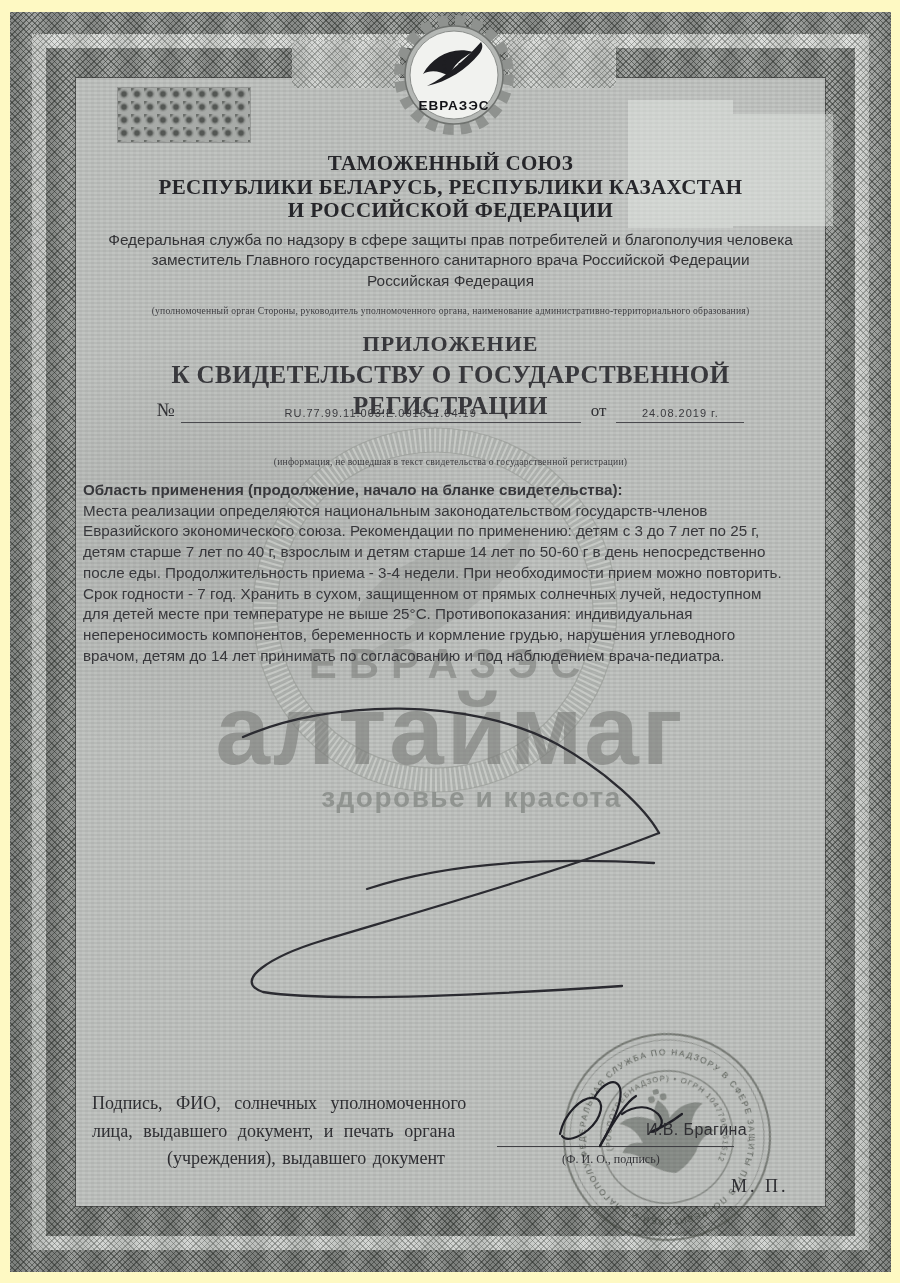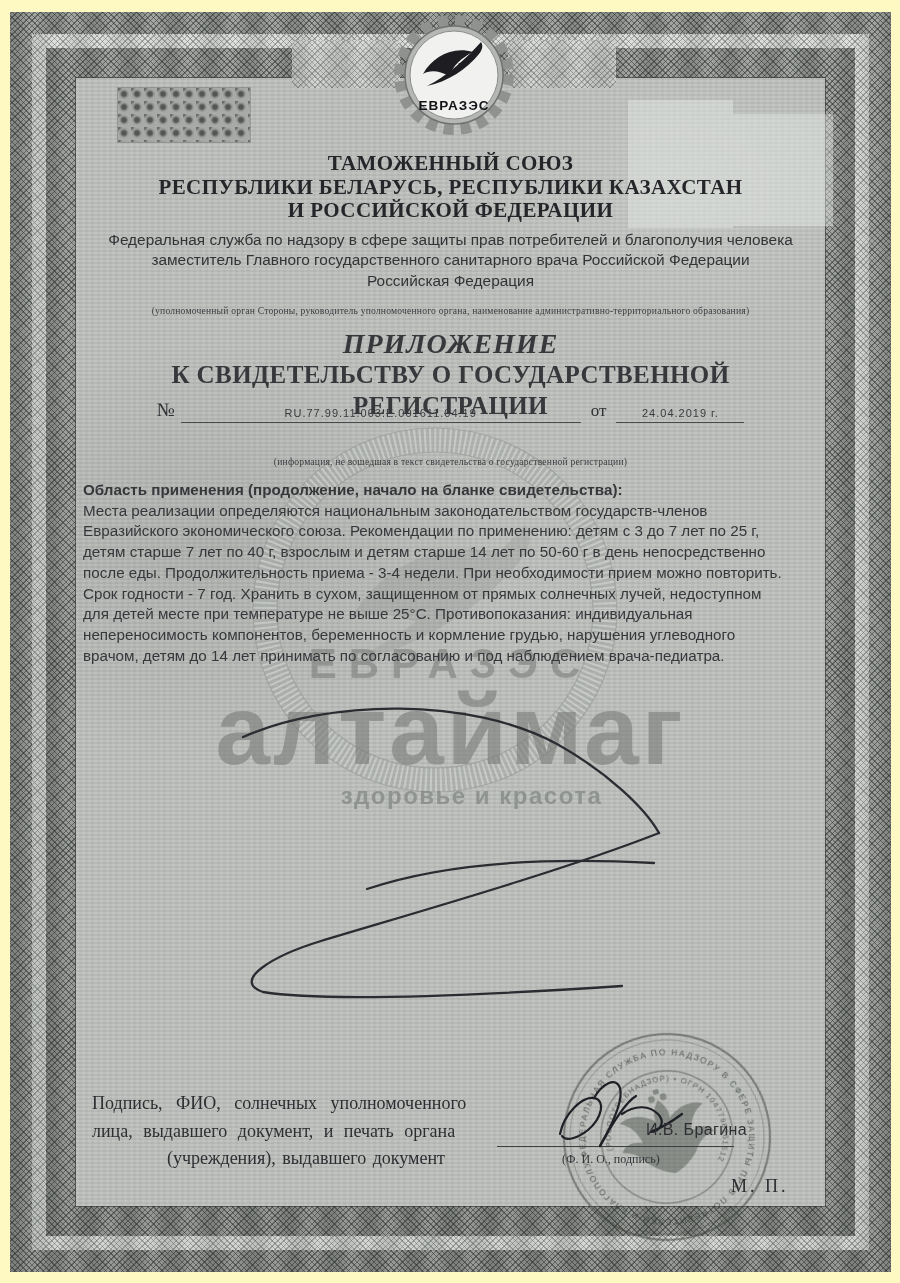--- a/index.html
+++ b/index.html
@@ -39,39 +39,39 @@
   .lp2{left:733px;top:114px;width:100px;height:112px;}
   
   .seal{position:absolute;left:393px;top:14px;width:122px;height:122px;z-index:5;}
   .seal-wing{position:absolute;top:40px;height:48px;width:108px;z-index:4;border-radius:6px;opacity:.9;}
   .swl{left:292px;} .swr{left:508px;}
   
   .center-block{position:absolute;left:76px;right:75px;text-align:center;z-index:6;}
   .h-serif{font-weight:bold;font-size:21px;line-height:23.5px;color:#26262a;letter-spacing:.4px;}
   .agency{font-family:"Liberation Sans",sans-serif;font-size:15.4px;line-height:20.5px;color:#333336;margin-top:7px;}
   .cap-sm{font-size:9.6px;color:#3c3c40;letter-spacing:.2px;}
-  .title-l1{font-weight:bold;font-size:28px;line-height:30px;color:#38383c;letter-spacing:1px;font-style:italic;}
+  .title-l1{font-weight:bold;font-size:22px;line-height:30px;color:#38383c;letter-spacing:1px;}
   .title-l2{font-weight:bold;font-size:25px;line-height:31px;color:#38383c;letter-spacing:.4px;}
   .numrow{position:absolute;left:76px;right:75px;top:399px;display:flex;justify-content:center;
           align-items:flex-end;z-index:6;color:#303034;}
   .no-label{font-size:19px;margin-right:6px;padding-bottom:2px;}
   .fill-line{border-bottom:1.6px solid #4a4a4e;text-align:center;padding-bottom:3px;
              font-family:"Liberation Sans",sans-serif;font-size:11px;letter-spacing:1px;color:#3a3a3e;}
   .num-line{width:400px;} .date-line{width:128px;}
   .ot-label{font-size:17px;margin:0 10px;padding-bottom:2px;}
   .body-text{position:absolute;left:83px;right:86px;top:480px;z-index:6;
              font-family:Liberation Sans, sans-serif;font-size:15.2px;line-height:20.7px;color:#37373b;}
   .body-text .bh{font-weight:bold;}
   
   .wm-ring{position:absolute;left:240px;top:415px;z-index:1;}
   .wm{position:absolute;left:76px;right:75px;text-align:center;z-index:2;
       font-family:"Liberation Sans",sans-serif;font-weight:bold;}
   .wm-evrazes{top:640px;font-size:42px;letter-spacing:12px;color:rgba(118,121,117,.55);}
   .wm-altaimag{top:674px;font-size:98px;letter-spacing:3px;color:rgba(122,125,121,.62);}
-  .wm-slogan{top:782px;font-size:24px;font-weight:bold;letter-spacing:1.5px;color:rgba(128,131,127,.72);padding-left:42px;}
+  .wm-slogan{top:782px;font-size:28px;font-weight:bold;letter-spacing:1.5px;color:rgba(128,131,127,.72);padding-left:42px;}
   
   .flourish{position:absolute;left:0;top:0;z-index:7;pointer-events:none;}
   .stamp{position:absolute;left:552px;top:1022px;z-index:5;}
   .sig{position:absolute;left:542px;top:1062px;z-index:8;}
   .footer-left{position:absolute;left:92px;top:1090px;width:428px;z-index:6;
                font-size:18px;line-height:27.5px;color:#2e2e32;}
   .footer-left div:nth-child(1){word-spacing:9px;}
   .footer-left div:nth-child(2){word-spacing:6px;}
   .footer-left div:nth-child(3){word-spacing:2px;text-align:center;}
   .sign-line{position:absolute;left:497px;top:1146px;width:237px;border-top:1.6px solid #3f3f43;z-index:7;}
@@ -123,21 +123,21 @@
 
   <div class="center-block" style="top:329px;">
     <div class="title-l1">ПРИЛОЖЕНИЕ</div>
     <div class="title-l2">К СВИДЕТЕЛЬСТВУ О ГОСУДАРСТВЕННОЙ РЕГИСТРАЦИИ</div>
   </div>
 
   <div class="numrow">
     <span class="no-label">№</span>
     <span class="fill-line num-line">RU.77.99.11.003.E.001611.04.19</span>
     <span class="ot-label">от</span>
-    <span class="fill-line date-line">24.04.2019 г.</span>
+    <span class="fill-line date-line">24.08.2019 г.</span>
   </div>
   <div class="center-block cap-sm" style="top:456px;">(информация, не вошедшая в текст свидетельства о государственной регистрации)</div>
 
   <svg class="wm-ring" width="390" height="390" viewBox="0 0 390 390">
     <circle cx="195" cy="195" r="170" fill="none" stroke="#a3a6a2" stroke-width="24" opacity=".55"></circle>
     <circle cx="195" cy="195" r="170" fill="none" stroke="#e6e8e4" stroke-width="24" stroke-dasharray="2 3" opacity=".45"></circle>
     <circle cx="195" cy="195" r="158" fill="none" stroke="#949792" stroke-width="1.2" opacity=".6"></circle>
     <circle cx="195" cy="195" r="182" fill="none" stroke="#949792" stroke-width="1.2" opacity=".6"></circle>
     <g opacity=".16" fill="#6f726e">
       <path d="M110,205 C140,150 205,120 270,140 C230,158 205,185 192,215 C160,197 130,195 110,205 Z"></path>

